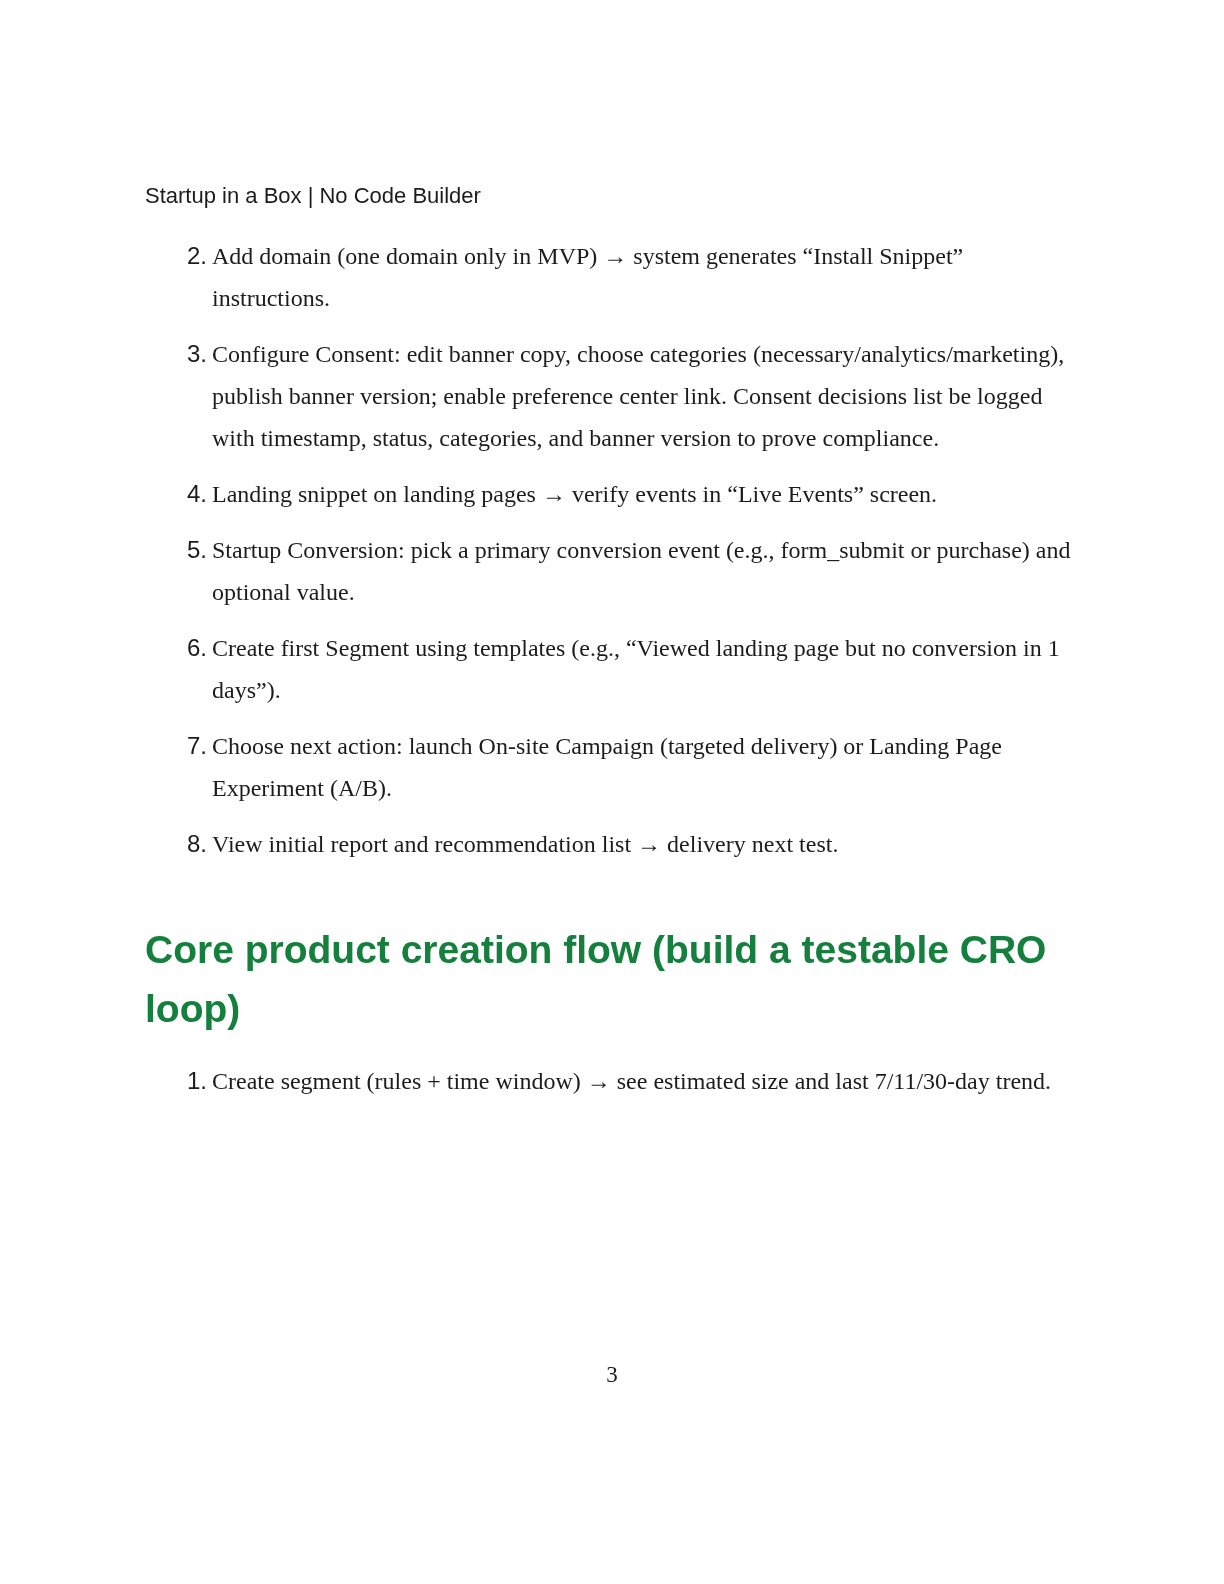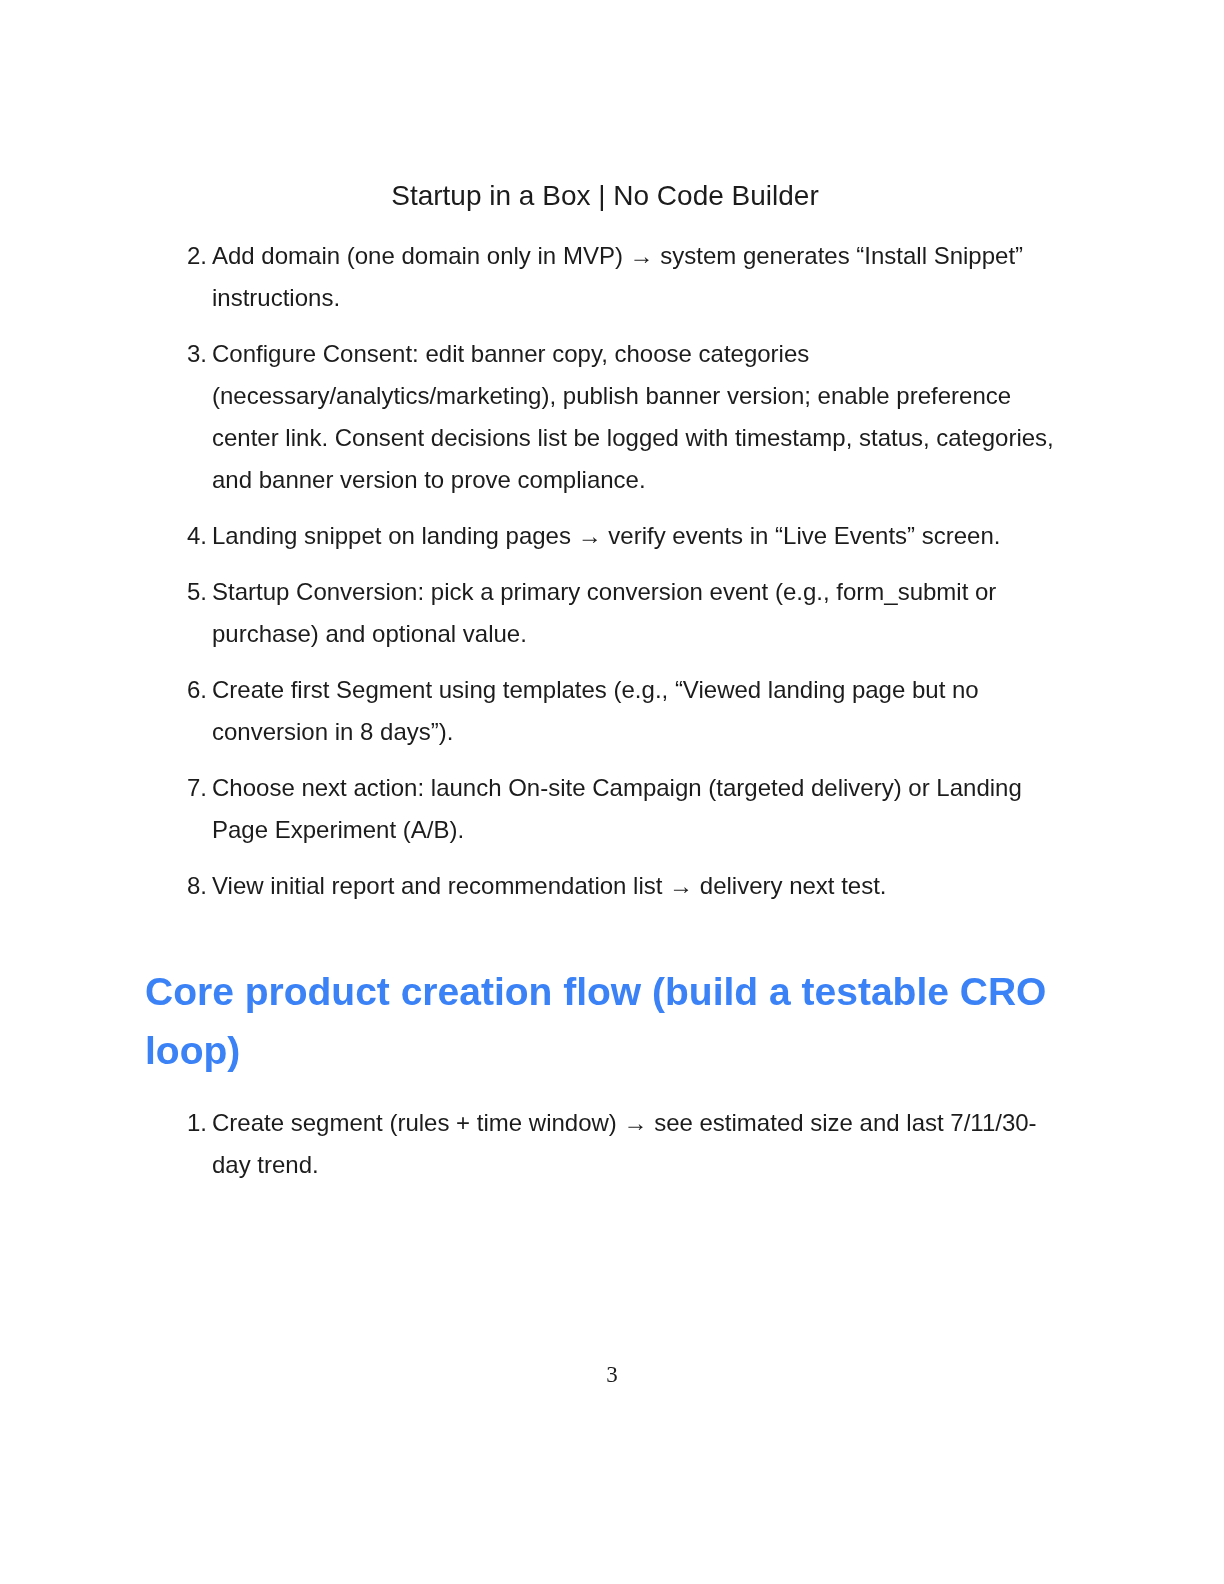--- a/index.html
+++ b/index.html
@@ -12,22 +12,22 @@
     width: 1224px;
     height: 1584px;
     background: #ffffff;
     color: #1c1c1c;
     font-family: "Liberation Sans", "DejaVu Sans", sans-serif;
     box-sizing: border-box;
     padding: 182px 150px 0 145px;
     overflow: hidden;
   }
   .running-header {
-    text-align: center;
-    font-size: 28px;
+    text-align: left;
+    font-size: 22px;
     line-height: 28px;
     padding-right: 9px;
   }
   .doc-list {
     margin-top: 25px;
   }
   .doc-list .li {
     display: flex;
     align-items: flex-start;
     font-size: 24px;
@@ -35,27 +35,28 @@
     margin-bottom: 14px;
   }
   .doc-list .num {
     flex: 0 0 62px;
     text-align: right;
     white-space: nowrap;
   }
   .doc-list .txt {
     flex: 1 1 auto;
     padding-left: 5px;
+    font-family: Liberation Serif, serif;
   }
   .section-heading {
     font-size: 39px;
     line-height: 59px;
     font-weight: bold;
     margin: 55px 0 22px 0;
-    color: #3b82f6;
+    color: #15803d;
   }
   .core-list {
     margin-top: 0;
   }
   .page-number {
     position: absolute;
     left: 0;
     top: 1360px;
     width: 1224px;
     text-align: center;
@@ -86,21 +87,21 @@
       <div class="li">
         <span class="num">4.</span>
         <span class="txt">Landing snippet on landing pages → verify events in “Live Events” screen.</span>
       </div>
       <div class="li">
         <span class="num">5.</span>
         <span class="txt">Startup Conversion: pick a primary conversion event (e.g., form_submit or purchase) and optional value.</span>
       </div>
       <div class="li">
         <span class="num">6.</span>
-        <span class="txt">Create first Segment using templates (e.g., “Viewed landing page but no conversion in 8 days”).</span>
+        <span class="txt">Create first Segment using templates (e.g., “Viewed landing page but no conversion in 1 days”).</span>
       </div>
       <div class="li">
         <span class="num">7.</span>
         <span class="txt">Choose next action: launch On-site Campaign (targeted delivery) or Landing Page Experiment (A/B).</span>
       </div>
       <div class="li">
         <span class="num">8.</span>
         <span class="txt">View initial report and recommendation list → delivery next test.</span>
       </div>
     </div>

